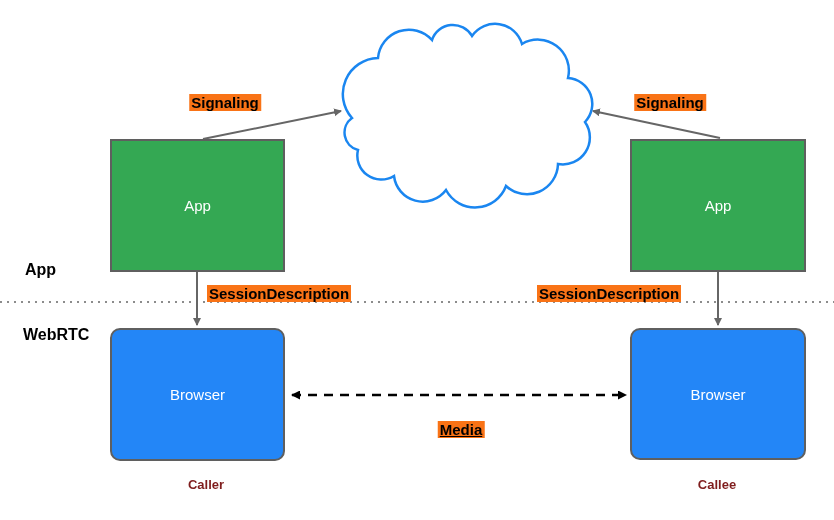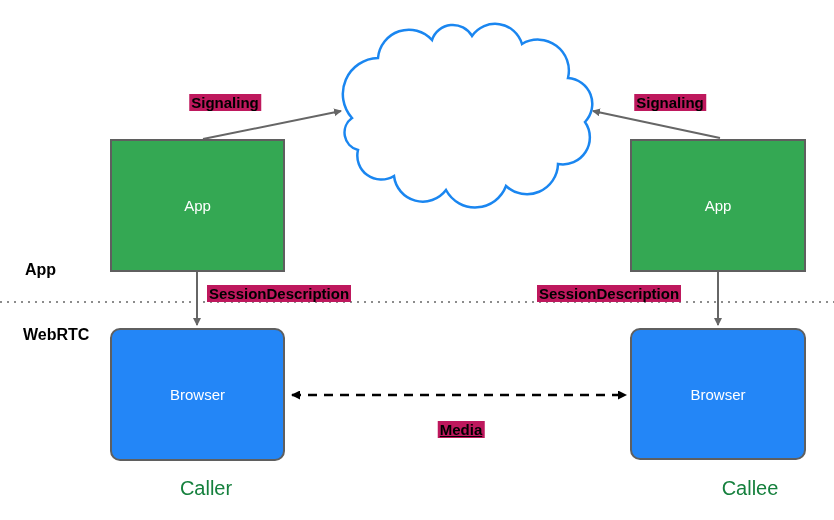--- a/index.html
+++ b/index.html
@@ -38,36 +38,36 @@
   .node-caller-app     { left: 110px; top: 139px; width: 175px; height: 133px; }
   .node-callee-app     { left: 630px; top: 139px; width: 176px; height: 133px; }
   .node-caller-browser { left: 110px; top: 328px; width: 175px; height: 133px; }
   .node-callee-browser { left: 630px; top: 328px; width: 176px; height: 132px; }
   .edge-label {
     position: absolute;
     color: #000000;
     font-size: 15px;
     font-weight: 700;
     white-space: nowrap;
-    background: #be185d;
+    background: #f97316;
     padding: 0 2px;
   }
   .centered { transform: translateX(-50%); }
   .layer-label {
     position: absolute;
     color: #000000;
     font-size: 16px;
     font-weight: 700;
     white-space: nowrap;
   }
   .role-label {
     position: absolute;
-    color: #15803d;
-    font-size: 20px;
-    font-weight: 400;
+    color: #7f1d1d;
+    font-size: 13px;
+    font-weight: 700;
     white-space: nowrap;
     transform: translateX(-50%);
   }
 </style>
 </head>
 <body>
 
 <div class="stage">
 
   <svg class="layer-svg" viewBox="0 0 834 520" xmlns="http://www.w3.org/2000/svg">
@@ -115,15 +115,15 @@
   <div class="edge-label centered" style="left:225px; top:94px;">Signaling</div>
   <div class="edge-label centered" style="left:670px; top:94px;">Signaling</div>
   <div class="edge-label" style="left:207px; top:285px;">SessionDescription</div>
   <div class="edge-label" style="left:537px; top:285px;">SessionDescription</div>
   <div class="edge-label centered" style="left:461px; top:421px;text-decoration:underline;">Media</div>
 
   <div class="layer-label" style="left:25px; top:261px;">App</div>
   <div class="layer-label" style="left:23px; top:326px;">WebRTC</div>
 
   <div class="role-label" style="left:206px; top:477px;">Caller</div>
-  <div class="role-label" style="left:717px; top:477px;margin-left:33px;">Callee</div>
+  <div class="role-label" style="left:717px; top:477px;">Callee</div>
 
 </div>
 
 </body></html>

